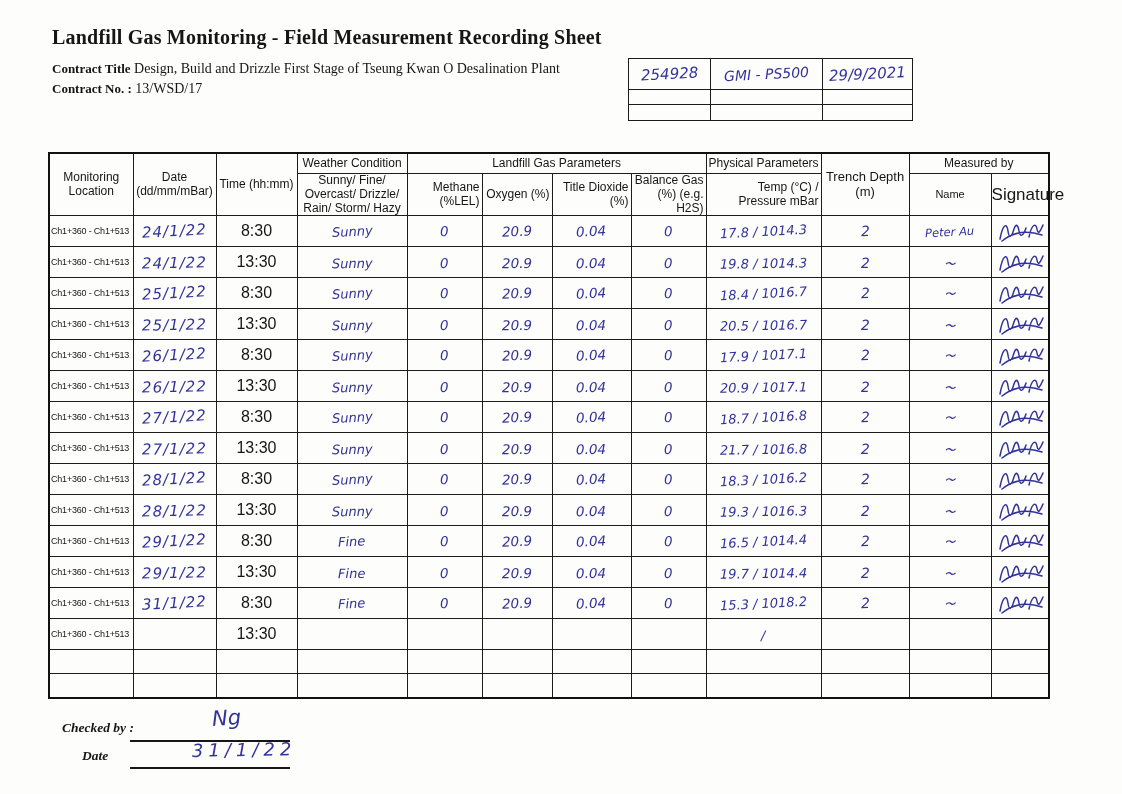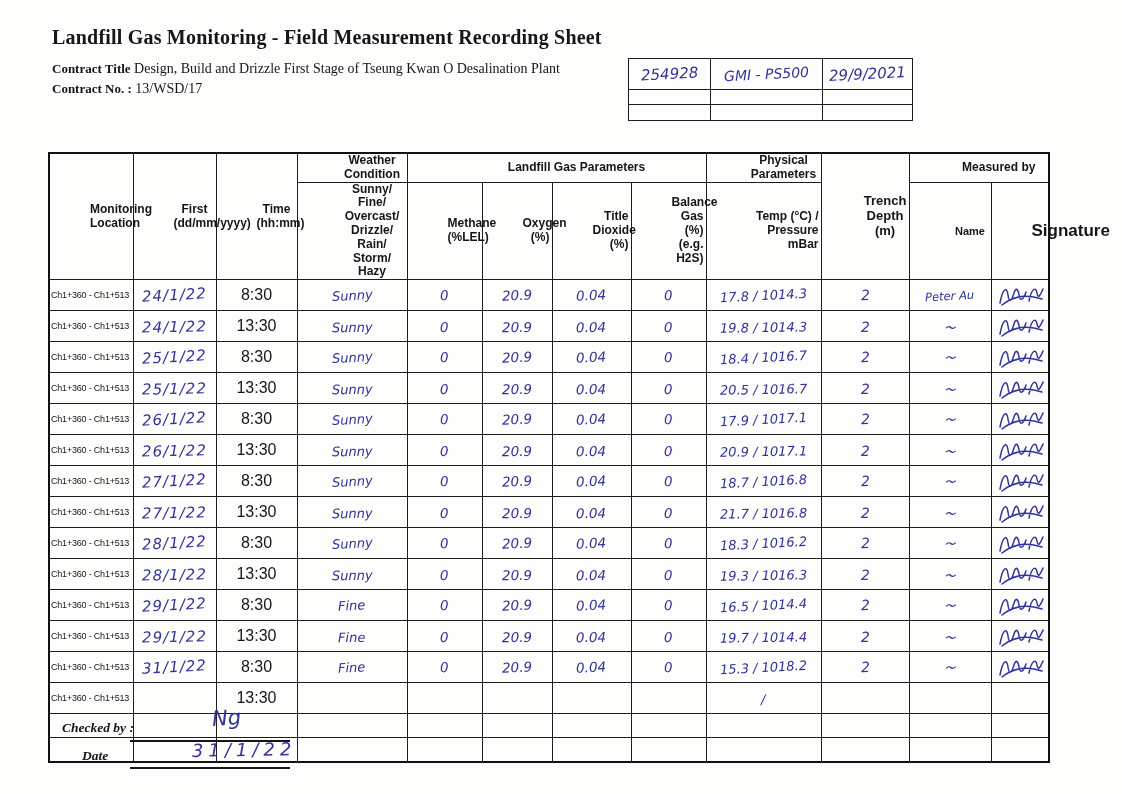--- a/index.html
+++ b/index.html
@@ -17,21 +17,21 @@
   
   table{border-collapse:collapse;table-layout:fixed;}
   .equip{position:absolute;left:628px;top:58px;width:284px;}
   .equip th,.equip td{border:1.4px solid #1c1c1c;padding:0;text-align:center;overflow:visible;}
   .equip th{font-family:"Liberation Serif",serif;font-size:12.5px;font-weight:normal;height:22px;}
   .equip td{height:30px;}
   .equip tr.blank1 td{height:14px;} .equip tr.blank2 td{height:15px;}
   
   .main{position:absolute;left:48px;top:152px;width:1000px;border:2px solid #111;}
   .main th,.main td{border:1px solid #1d1d1d;padding:0;text-align:center;vertical-align:middle;overflow:visible;}
-  .main thead th{font-weight:bold;font-size:12px;line-height:1.15;padding-left:40px;}
+  .main thead th{font-weight:normal;font-size:12px;line-height:1.15;}
   .main thead tr.grp th{height:19px;}
   .main thead tr.sub th{height:41px;margin-left:44px;}
   th.small{font-size:9.5px;line-height:1.2;}
   th.tiny{font-size:9.3px;line-height:1.25;padding:0 2px;text-align:right;}
   .main tbody tr{height:31px;}
   .main tbody tr.short{height:24px;}
   td.loc{font-size:9px;letter-spacing:-.2px;text-align:left;white-space:nowrap;padding-left:1px;}
   td.time{font-size:16px;}
   .hand .hw{display:inline-block;font-family:"DejaVu Sans",sans-serif;font-style:italic;
     color:var(--ink);transform:rotate(-3deg);}
@@ -105,21 +105,21 @@
         <col style="width:79px">
         <col style="width:75px">
       <col style="width:115px">
         <col style="width:88px">
         <col style="width:82px">
         <col style="width:58px">
     </colgroup>
     <thead>
       <tr class="grp">
         <th rowspan="2">Monitoring Location</th>
-        <th rowspan="2">First (dd/mm/yyyy)</th>
+        <th rowspan="2">Date (dd/mm/mBar)</th>
         <th rowspan="2">Time (hh:mm)</th>
         <th>Weather Condition</th>
         <th colspan="4">Landfill Gas Parameters</th>
         <th>Physical Parameters</th>
         <th rowspan="2" style="font-size:13px">Trench Depth (m)</th>
         <th colspan="2">Measured by</th>
       </tr>
       <tr class="sub">
         <th class="small">Sunny/ Fine/ Overcast/ Drizzle/ Rain/ Storm/ Hazy</th>
         <th class="tiny">Methane (%LEL)</th>

